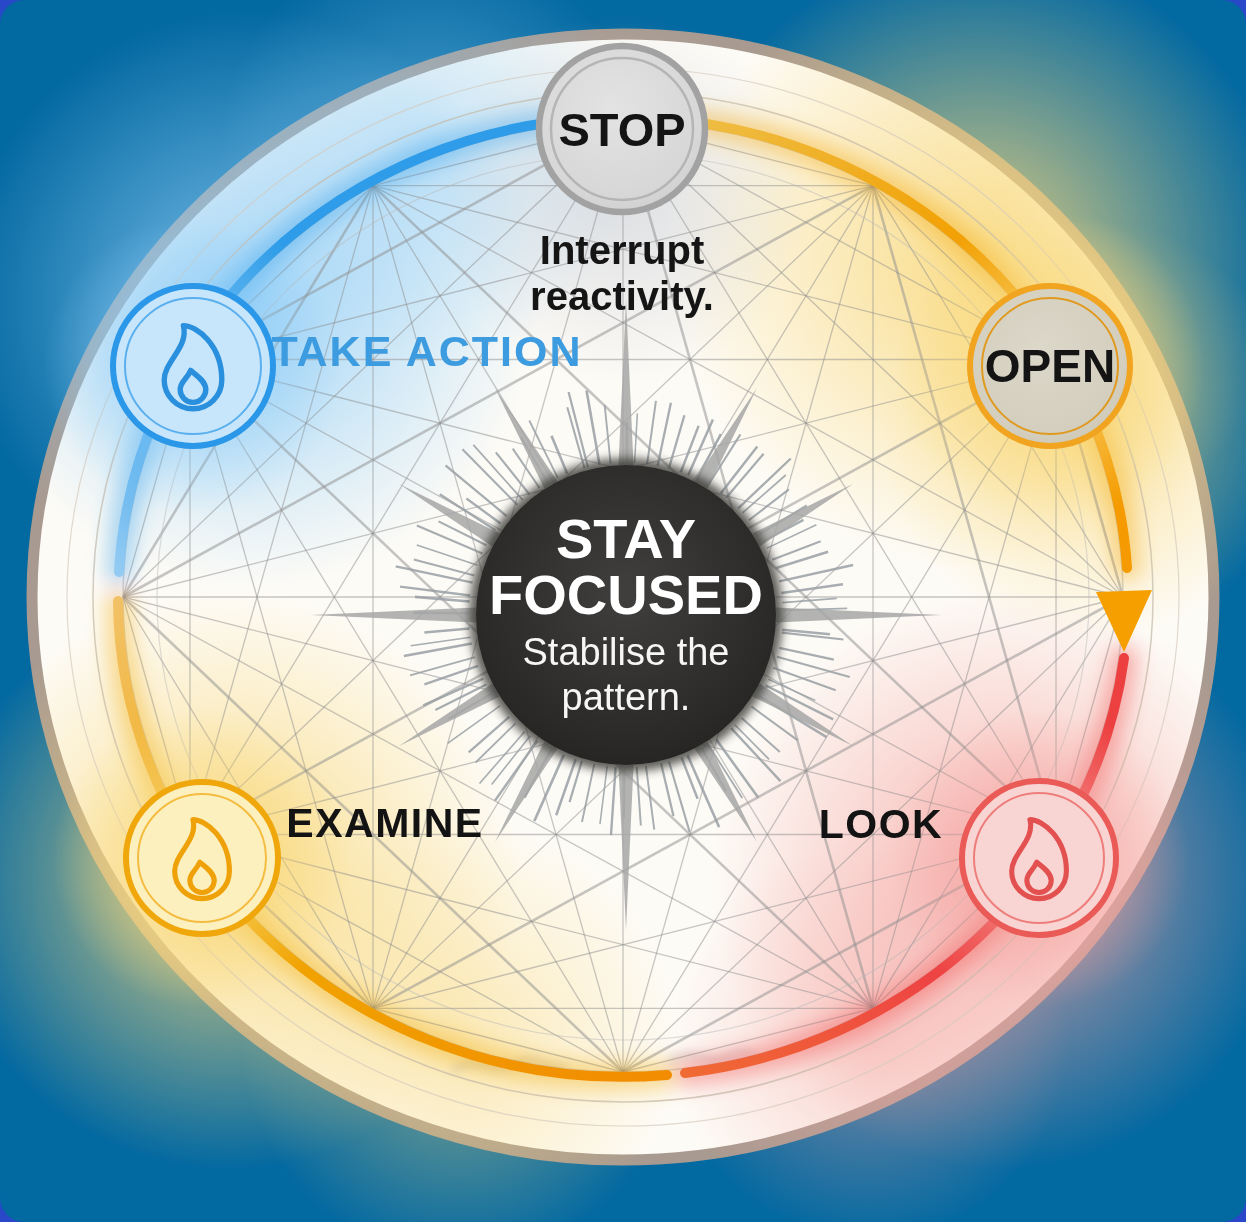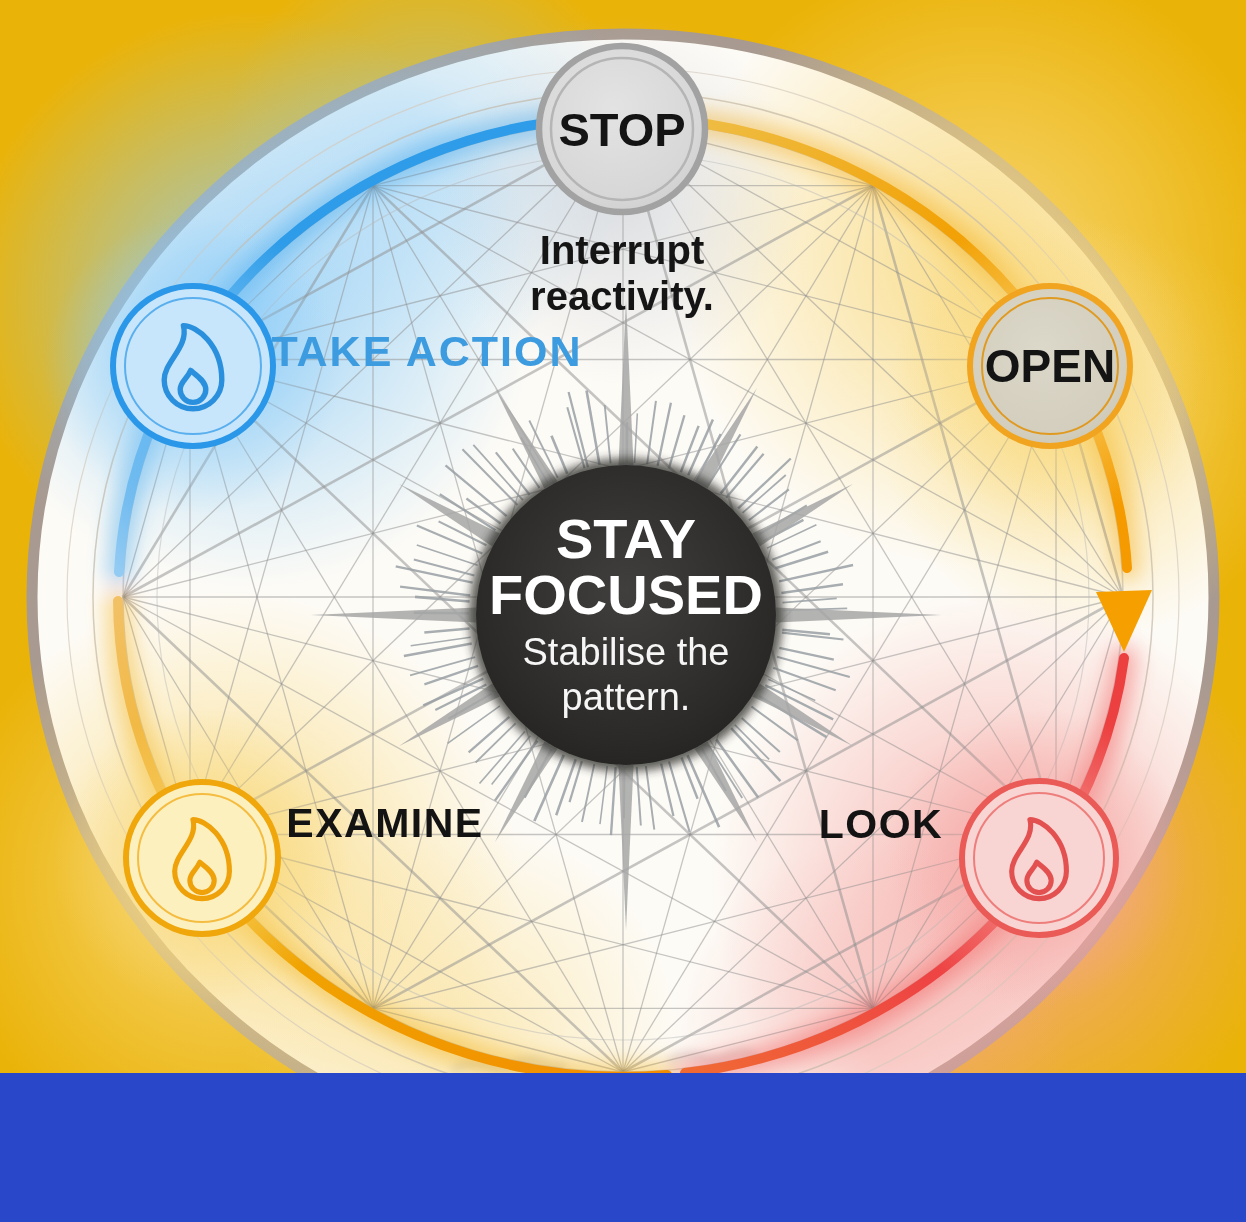--- a/index.html
+++ b/index.html
@@ -1,17 +1,17 @@
 <!DOCTYPE html>
 <html><head>
 <meta charset="utf-8">
 <style>
   html,body{margin:0;padding:0;}
   body{background:#2847c9;font-family:"Liberation Sans","DejaVu Sans",sans-serif;}
-  .stage{position:relative;width:1246px;height:1073px;background:#eab308;overflow:hidden;}
+  .stage{position:relative;width:1246px;height:1222px;background:#0369a1;overflow:hidden;border-radius:24px;}
   .stage svg{position:absolute;left:0;top:0;}
   text{font-family:"Liberation Sans","DejaVu Sans",sans-serif;}
   .node-label{font-weight:bold;fill:#141414;}
   .caption{font-weight:600;fill:#151515;font-size:40px;}
   .side-label{font-weight:bold;font-size:41px;letter-spacing:1.5px;fill:#131313;}
   .action-label{font-weight:bold;font-size:43px;letter-spacing:2px;}
   .center-title{font-weight:bold;font-size:56px;fill:#ffffff;}
   .center-sub{font-weight:normal;font-size:38px;fill:#f6f6f6;}
 </style>
 </head>

